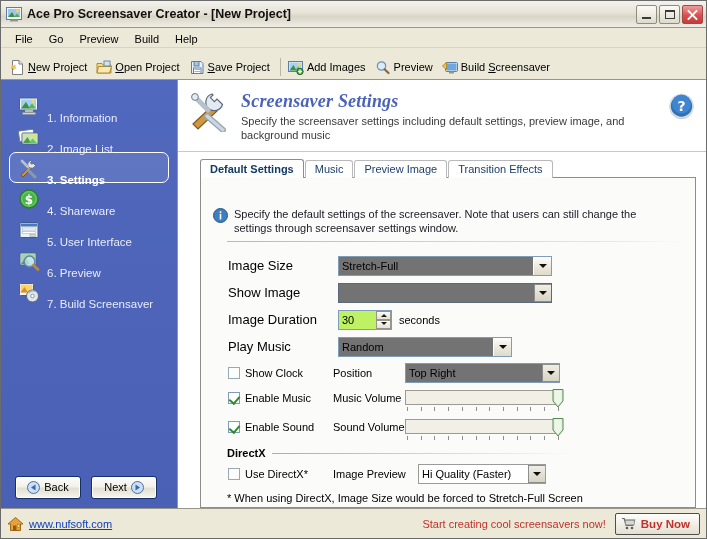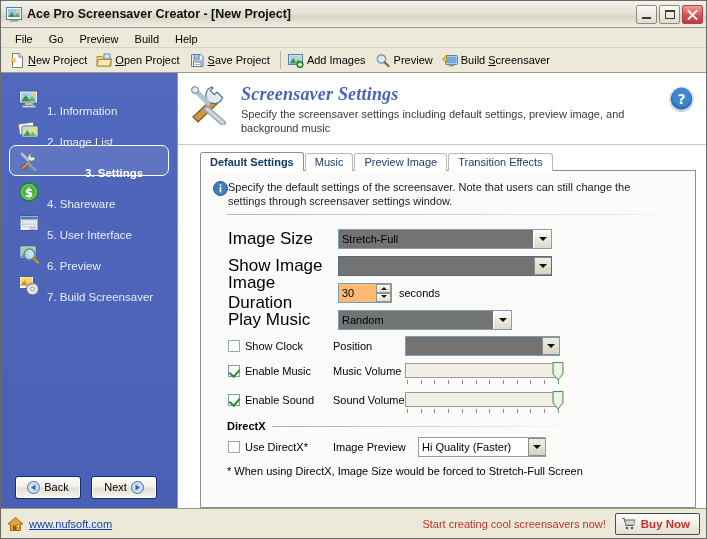--- a/index.html
+++ b/index.html
@@ -55,20 +55,21 @@
     box-sizing:border-box;
   }
   .menu-item{padding:2px 8px;font-size:11px;color:#000;cursor:default;}
   
   .toolbar{
     height:25px;flex:0 0 25px;
     background:#ece9d8;
     display:flex;align-items:center;padding-left:5px;
     border-bottom:1px solid #9a968a;
     box-sizing:border-box;
+    margin-top:7px;
   }
   .tb-btn{display:flex;align-items:center;padding:2px 6px 2px 3px;cursor:default;white-space:nowrap;}
   .tb-ico{width:16px;height:15px;margin-right:3px;flex:0 0 16px;position:relative;}
   .tb-lbl{font-size:11px;color:#000;}
   .tb-lbl u{text-decoration:underline;}
   
   .body{flex:1 1 auto;display:flex;min-height:0;}
   .sidebar{
     width:176px;flex:0 0 176px;
     background:#4a63b8;
@@ -80,21 +81,20 @@
   .nav-item{
     margin:0 8px;height:31px;
     display:flex;align-items:center;
     padding-left:8px;box-sizing:border-box;
     border:1px solid transparent;border-radius:7px;
     cursor:default;
   }
   .nav-item.sel{
     border-color:#ffffff;
     background:rgba(255,255,255,0.10);
-    gap:38px;
   }
   .nav-ico{width:22px;height:22px;flex:0 0 22px;margin-right:7px;position:relative;}
   .nav-lbl{font-size:11.5px;color:#e9ecf7;white-space:nowrap;margin-top:24px;}
   .nav-item.sel .nav-lbl{color:#ffffff;font-weight:bold;}
   .navspacer{flex:1 1 auto;}
   .navbtns{
     height:42px;display:flex;align-items:center;gap:10px;
     padding-left:14px;box-sizing:border-box;
   }
   .xbtn{
@@ -137,26 +137,26 @@
   }
   .tab.active{
     font-weight:bold;color:#133a66;height:19px;line-height:18px;
     border-color:#8d8d8d;background:#fff;position:relative;
   }
   .tabpanel{
     flex:1 1 auto;border:1px solid #8d8d8d;background:#fbfbfa;
     margin-top:-1px;position:relative;min-height:0;
     padding:9px 12px 8px 12px;box-sizing:border-box;
   }
-  .infoline{display:flex;align-items:flex-start;margin-bottom:6px;}
+  .infoline{display:flex;align-items:flex-start;gap:6px;margin-bottom:6px;margin-top:20px;}
   .info-ico{width:15px;height:15px;flex:0 0 15px;margin-top:1px;position:relative;}
   .info-txt{font-size:11px;color:#20202a;line-height:14px;max-width:430px;}
   .hr{height:1px;background:linear-gradient(to right,#b6b6c6,#e7e7ee 85%,#fbfbfa);margin:3px 0 10px 14px;}
   .frow{display:flex;align-items:center;height:27px;}
-  .flbl{width:125px;flex:0 0 125px;font-size:17px;color:#000;padding-left:15px;box-sizing:border-box;}
+  .flbl{width:125px;flex:0 0 125px;font-size:13px;color:#000;padding-left:15px;box-sizing:border-box;}
   .combo{
     height:20px;box-sizing:border-box;background:#737373;
     border:1px solid #7f9db9;display:flex;align-items:center;
     font-size:11px;color:#000;padding-left:3px;position:relative;cursor:default;
   }
   .combo .cval{flex:1 1 auto;white-space:nowrap;overflow:hidden;}
   .combo.focused .cval{background:#b5b5b5;color:#000;display:block;padding-left:2px;margin-left:-2px;}
   .combo.disabled{border-color:#aaa;color:#000;background:#fff;}
   .cbtn{
     width:17px;height:18px;flex:0 0 17px;margin-left:auto;
@@ -167,21 +167,21 @@
   .cbtn.pressedlook{
     background:linear-gradient(to bottom,#f0eee4,#d7d3c4);
     border:1px solid #8d8d8d;border-right:none;box-sizing:border-box;
   }
   .carat{
     position:absolute;left:50%;top:50%;margin-left:-4px;margin-top:-2px;
     width:0;height:0;border-left:4px solid transparent;border-right:4px solid transparent;
     border-top:4px solid #10100f;
   }
   .spin{
-    width:54px;height:20px;box-sizing:border-box;border:1px solid #7f9db9;background:#fdba74;
+    width:54px;height:20px;box-sizing:border-box;border:1px solid #7f9db9;background:#bef264;
     display:flex;align-items:center;font-size:11px;padding-left:3px;position:relative;
   }
   .spin .sv{flex:1 1 auto;}
   .spinbtns{
     width:15px;height:18px;flex:0 0 15px;margin-right:0px;
     display:flex;flex-direction:column;
   }
   .spb{
     flex:1 1 50%;
     background:linear-gradient(to bottom,#fbfaf5,#e4e0d2);
@@ -576,20 +576,21 @@
             </div>
           </div>
 
           <div class="ckrow">
             <span class="ckcell">
               <span class="ck unchecked"></span>
               <span class="cklbl">Show Clock</span>
             </span>
             <span class="mlbl">Position</span>
             <div class="combo" style="width:155px;">
+              <span class="cval">Top Right</span>
               <span class="cbtn pressedlook">
                   <i class="carat"></i>
                 </span>
             </div>
           </div>
 
           <div class="ckrow">
             <span class="ckcell">
               <span class="ck">
                   <i class="tick"></i>

